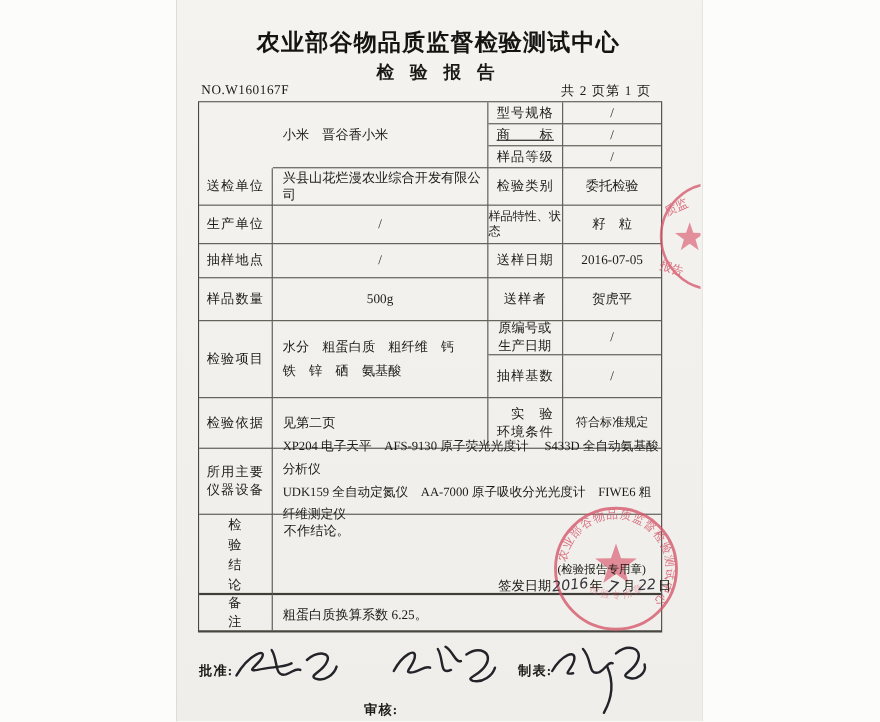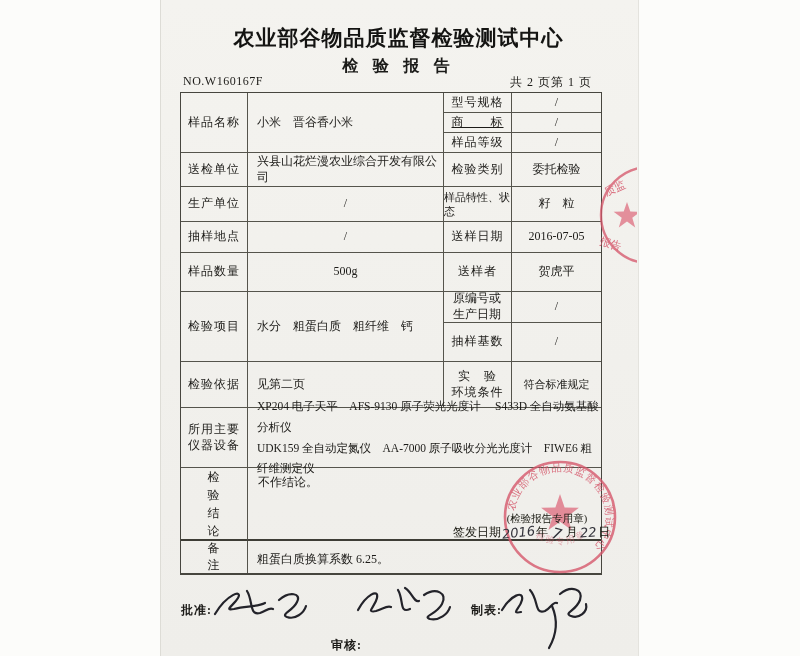--- a/index.html
+++ b/index.html
@@ -36,21 +36,21 @@
   }
   .c{
     border-right:1px solid #55544c;border-bottom:1px solid #55544c;
     display:flex;align-items:center;justify-content:center;
     font-size:12px;line-height:1.3;position:relative;
   }
   .c.ec{border-right:none;}           
   .c.er{border-bottom:none;}          
   .c.tb{border-bottom-width:2px;border-bottom-color:#3e3d36;} 
   .c.left{justify-content:flex-start;padding-left:9px;}
-  .pre{white-space:pre-line;text-align:center;}
+  .pre{white-space:pre-line;text-align:right;}
   .lab{letter-spacing:1px;}
   .small{font-size:11px;letter-spacing:0;}
   .two-line{line-height:1.8;}
 
   .concl-cell{display:block;}
   .concl-text{position:absolute;left:10px;top:7px;font-size:12px;}
   .seal-note{position:absolute;left:249px;top:44px;width:100px;text-align:center;font-size:10.5px;z-index:3;color:#17170f;}
   .issue-line{position:absolute;left:205px;top:57px;z-index:3;font-size:12px;white-space:nowrap;display:flex;align-items:flex-start;color:#17170f;}
   .hw{font-family:"DejaVu Sans","Liberation Sans",sans-serif;font-style:italic;color:#33333b;font-size:13px;display:inline-block;}
   .hw1{transform:rotate(-6deg);margin:0 1px;}
@@ -69,21 +69,20 @@
 
 <div class="page"></div>
 
 <div class="title">农业部谷物品质监督检验测试中心</div>
 <div class="subtitle">检 验 报 告</div>
 <div class="report-no">NO.W160167F</div>
 <div class="page-info">共 2 页第 1 页</div>
 
 <div class="tbl">
 
-  <div class="c lab" style="grid-column:1;grid-row:1/span 3;">样品名称</div>
   <div class="c left" style="grid-column:2;grid-row:1/span 3;">小米　晋谷香小米</div>
   <div class="c lab" style="grid-column:3;grid-row:1;">型号规格</div>
   <div class="c ec" style="grid-column:4;grid-row:1;">/</div>
   <div class="c lab" style="grid-column:3;grid-row:2;text-decoration:underline;">商　　标</div>
   <div class="c ec" style="grid-column:4;grid-row:2;">/</div>
   <div class="c lab" style="grid-column:3;grid-row:3;">样品等级</div>
   <div class="c ec" style="grid-column:4;grid-row:3;">/</div>
 
   <div class="c lab" style="grid-column:1;grid-row:4;">送检单位</div>
   <div class="c left" style="grid-column:2;grid-row:4;">兴县山花烂漫农业综合开发有限公司</div>
@@ -102,20 +101,21 @@
 
   <div class="c lab" style="grid-column:1;grid-row:7;">样品数量</div>
   <div class="c" style="grid-column:2;grid-row:7;">500g</div>
   <div class="c lab" style="grid-column:3;grid-row:7;">送样者</div>
   <div class="c ec" style="grid-column:4;grid-row:7;">贺虎平</div>
 
   <div class="c lab" style="grid-column:1;grid-row:8/span 2;">检验项目</div>
   <div class="c left" style="grid-column:2;grid-row:8/span 2;align-items:center;">
     <div class="two-line">
       <div>水分　粗蛋白质　粗纤维　钙</div>
+      <div>铁　锌　硒　氨基酸</div>
     </div>
   </div>
   <div class="c pre left" style="grid-column:3;grid-row:8;">原编号或
 生产日期</div>
   <div class="c ec" style="grid-column:4;grid-row:8;">/</div>
   <div class="c lab" style="grid-column:3;grid-row:9;">抽样基数</div>
   <div class="c ec" style="grid-column:4;grid-row:9;">/</div>
 
   <div class="c lab" style="grid-column:1;grid-row:10;">检验依据</div>
   <div class="c left" style="grid-column:2;grid-row:10;">见第二页</div>

